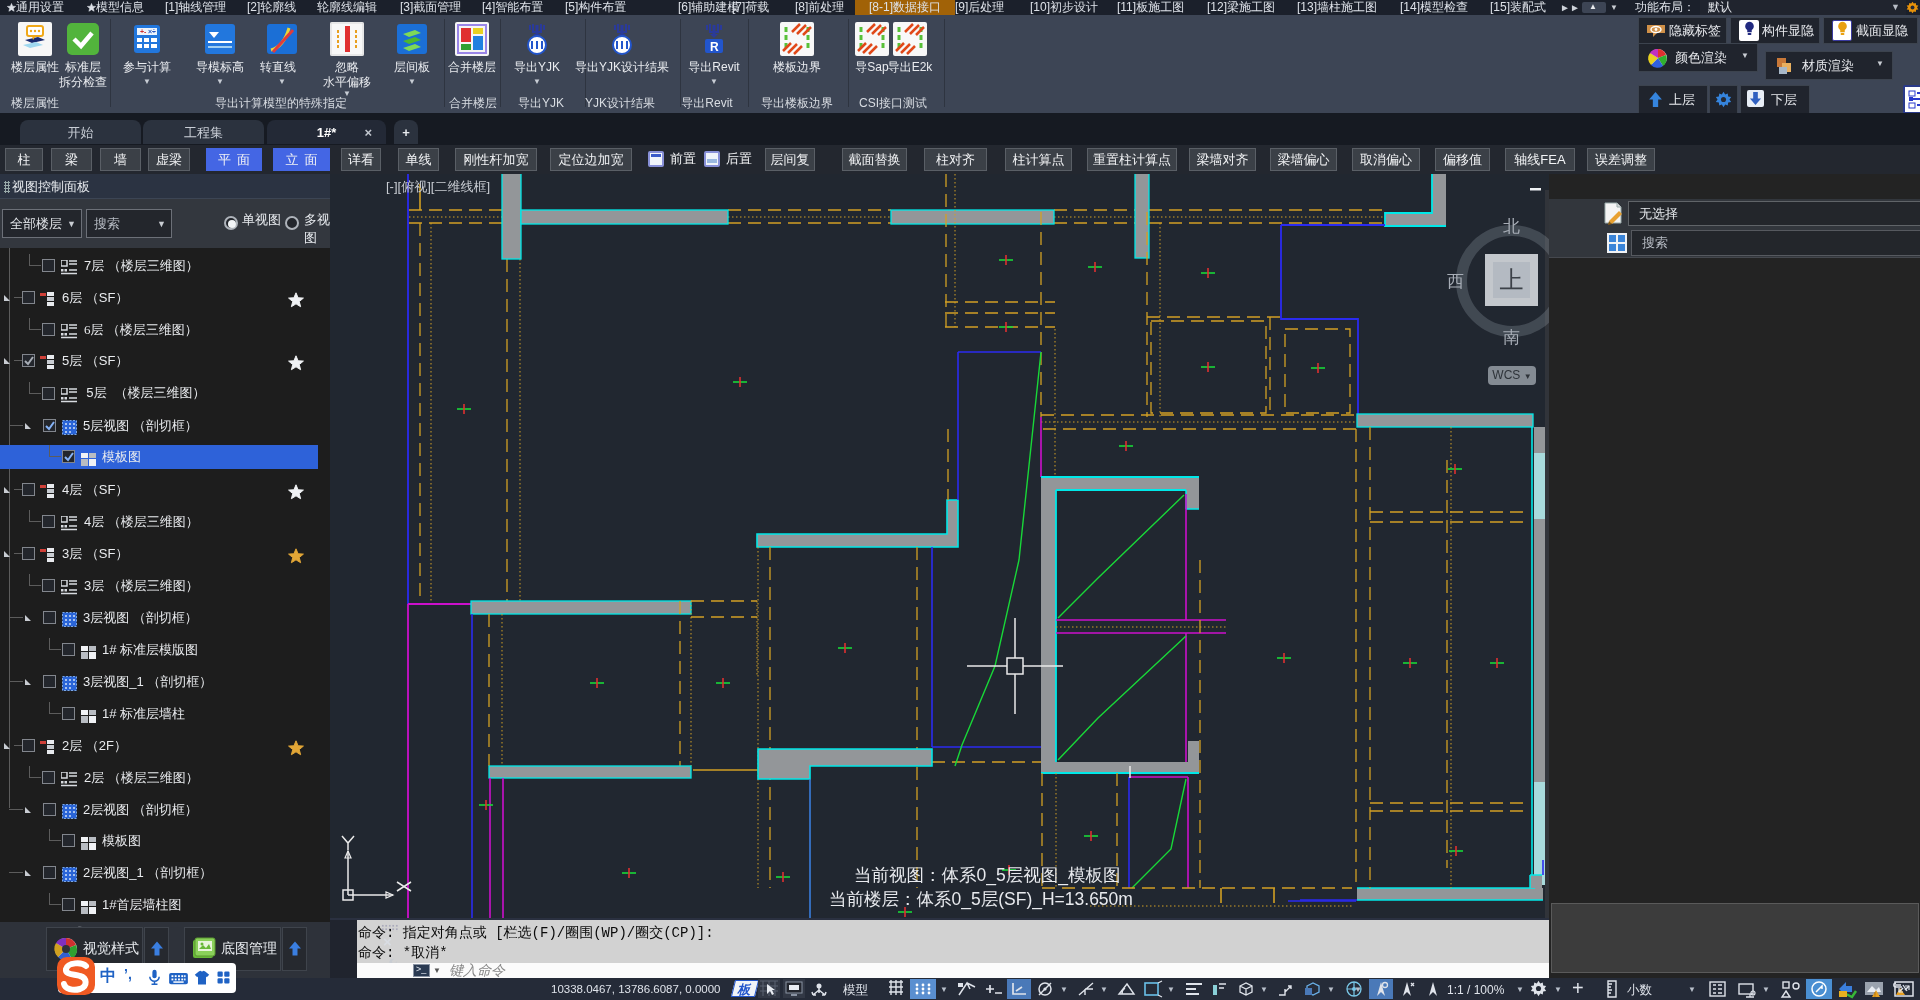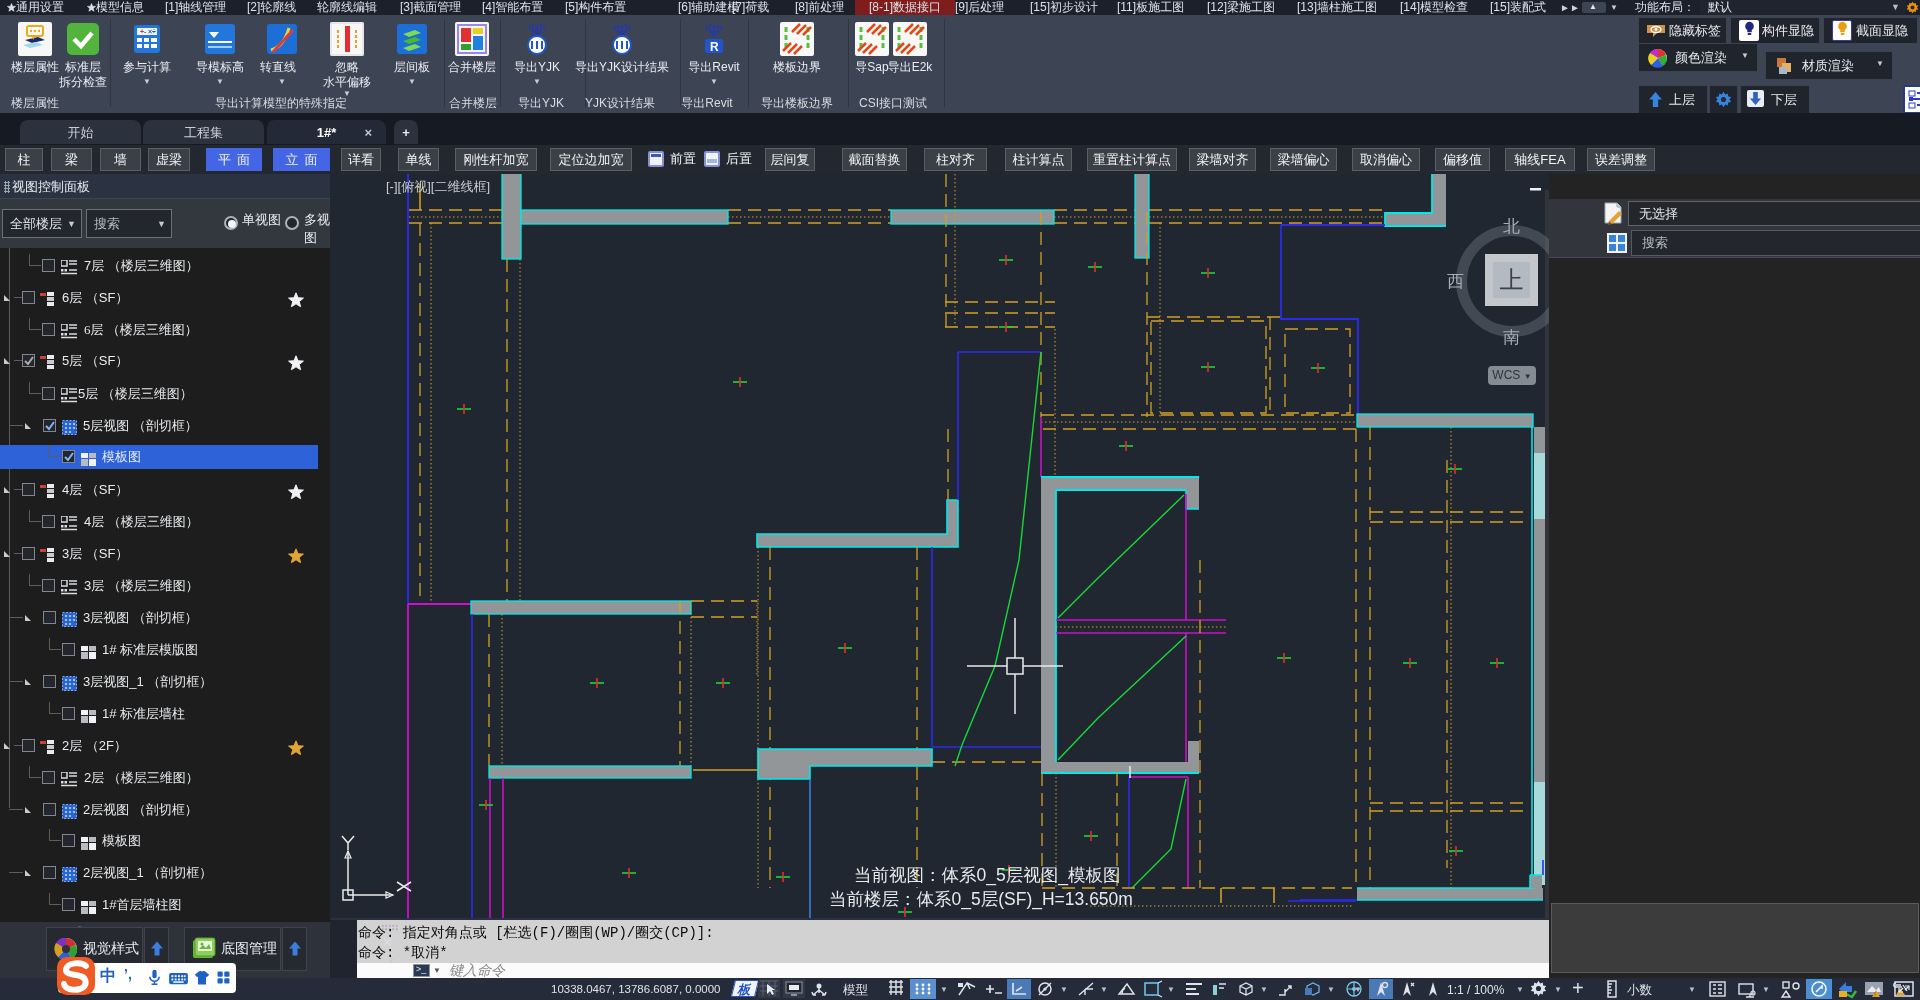--- a/index.html
+++ b/index.html
@@ -3,21 +3,21 @@
 <meta charset="utf-8">
 <style>
 * { margin:0; padding:0; box-sizing:border-box; }
 html,body { width:1920px; height:1000px; overflow:hidden; background:#161a22;
   font-family:"Liberation Sans", sans-serif; }
 #root { position:absolute; width:1920px; height:1000px; left:0; top:0; }
 .abs { position:absolute;margin-left:48px; }
 #menubar { position:absolute; left:0; top:0; width:1920px; height:15px;
   background:#1b202b; color:#dde1e8; font-size:12px; }
 #menubar .mi { position:absolute; top:0; height:15px; line-height:15px; white-space:nowrap; }
-#menubar .sel { background:#7f1d1d; }
+#menubar .sel { background:#a16207; }
 #ribbon { position:absolute; left:0; top:15px; width:1920px; height:98px;
   background:#3d4555; color:#e8eaee; font-size:12px; }
 .rsep { position:absolute; top:4px; width:1px; height:88px; background:#2e3440; }
 .ricon { position:absolute; width:34px; height:34px; background:#f7f7f7; border-radius:2px; top:7px; }
 .rlabel { position:absolute; top:45px; width:120px; font-size:12px; color:#e9ebef; text-align:center; line-height:15px; white-space:nowrap; }
 .rgroup { position:absolute; top:80px; width:160px; font-size:12px; color:#d8dce2; text-align:center; white-space:nowrap; }
 .rdarr { position:absolute; width:120px; text-align:center; top:75px; font-size:8px; color:#c8cdd5; }
 .rbtn { position:absolute; background:#20242d; border:1px solid #3c434e; color:#e8eaee; font-size:13px; }
 #tabrow { position:absolute; left:0; top:113px; width:1920px; height:32px; background:#161a22; }
 .dtab { position:absolute; top:7px; height:24px; border-radius:8px 8px 0 0; background:#2b323e;
@@ -75,21 +75,21 @@
 <div class="mi" style="left:165px;">[1]轴线管理</div>
 <div class="mi" style="left:247px;">[2]轮廓线</div>
 <div class="mi" style="left:317px;">轮廓线编辑</div>
 <div class="mi" style="left:400px;">[3]截面管理</div>
 <div class="mi" style="left:482px;">[4]智能布置</div>
 <div class="mi" style="left:565px;">[5]构件布置</div>
 <div class="mi" style="left:650px;margin-left:28px;">[6]辅助建模</div>
 <div class="mi" style="left:732px;">[7]荷载</div>
 <div class="mi" style="left:795px;">[8]前处理</div>
 <div class="mi" style="left:955px;">[9]后处理</div>
-<div class="mi" style="left:1030px;">[15]初步设计</div>
+<div class="mi" style="left:1030px;">[10]初步设计</div>
 <div class="mi" style="left:1117px;">[11]板施工图</div>
 <div class="mi" style="left:1207px;">[12]梁施工图</div>
 <div class="mi" style="left:1297px;">[13]墙柱施工图</div>
 <div class="mi" style="left:1400px;">[14]模型检查</div>
 <div class="mi" style="left:1490px;">[15]装配式</div>
 <div class="mi" style="left:1560px;color:#cdd2da;font-size:10px;">►►</div>
 <div class="mi" style="left:1582px;top:2px;width:24px;height:11px;background:#3d4555;border-radius:2px;">
         <span style="position:absolute;left:7px;top:-3px;font-size:8px;color:#e8eaee;">▲</span>
       </div>
 <div class="mi" style="left:1610px;font-size:8px;color:#c8ccd2;">▼</div>
@@ -439,21 +439,21 @@
 <span class="tline" style="left:29px;top:0px;width:1px;height:11px;"></span>
 <span class="tline" style="left:29px;top:11px;width:12px;height:1px;"></span>
 <span class="cb" style="left:42px;background:#23262c;"></span>
 <span class="ticon" style="left:61px;"><svg width="16" height="15" viewBox="0 0 16 15">
               <rect x="0" y="0" width="6" height="6" fill="none" stroke="#d8dbe0" stroke-width="1.5"></rect>
               <path d="M8 1 L16 1 M8 4 L16 4" stroke="#d8dbe0" stroke-width="1.5"></path>
               <rect x="0" y="9" width="2.5" height="2.5" fill="#d8dbe0"></rect>
               <rect x="3.5" y="9" width="2.5" height="2.5" fill="#d8dbe0"></rect>
               <path d="M0 13.5 L16 13.5 M8 10 L16 10" stroke="#d8dbe0" stroke-width="1.5"></path>
             </svg></span>
-<span style="position:absolute;left:78px;">5层 （楼层三维图）</span>
+<span style="position:absolute;left:86px;font-family:Liberation Mono, monospace;">5层 （楼层三维图）</span>
 </div>
 <div class="trow" style="top:166px;">
 <span class="tline" style="left:9px;top:11px;width:14px;height:1px;"></span>
 <span class="texp" style="left:25px;top:9px;border-left:6px solid #c8ccd2;border-top:6px solid transparent;"></span>
 <span class="cb" style="left:43px;background:#23262c;"></span>
 <svg style="position:absolute;left:44px;top:6px;" width="12" height="12">
             <polyline points="2,6 5,9 10,2" fill="none" stroke="#86b3f7" stroke-width="2"></polyline>
           </svg>
 <span class="ticon" style="left:62px;"><svg width="15" height="15" viewBox="0 0 15 15">
               <rect x="0.5" y="0.5" width="14" height="14" fill="#2a65d8" stroke="#7aa8e8" stroke-dasharray="2 1.5"></rect>

